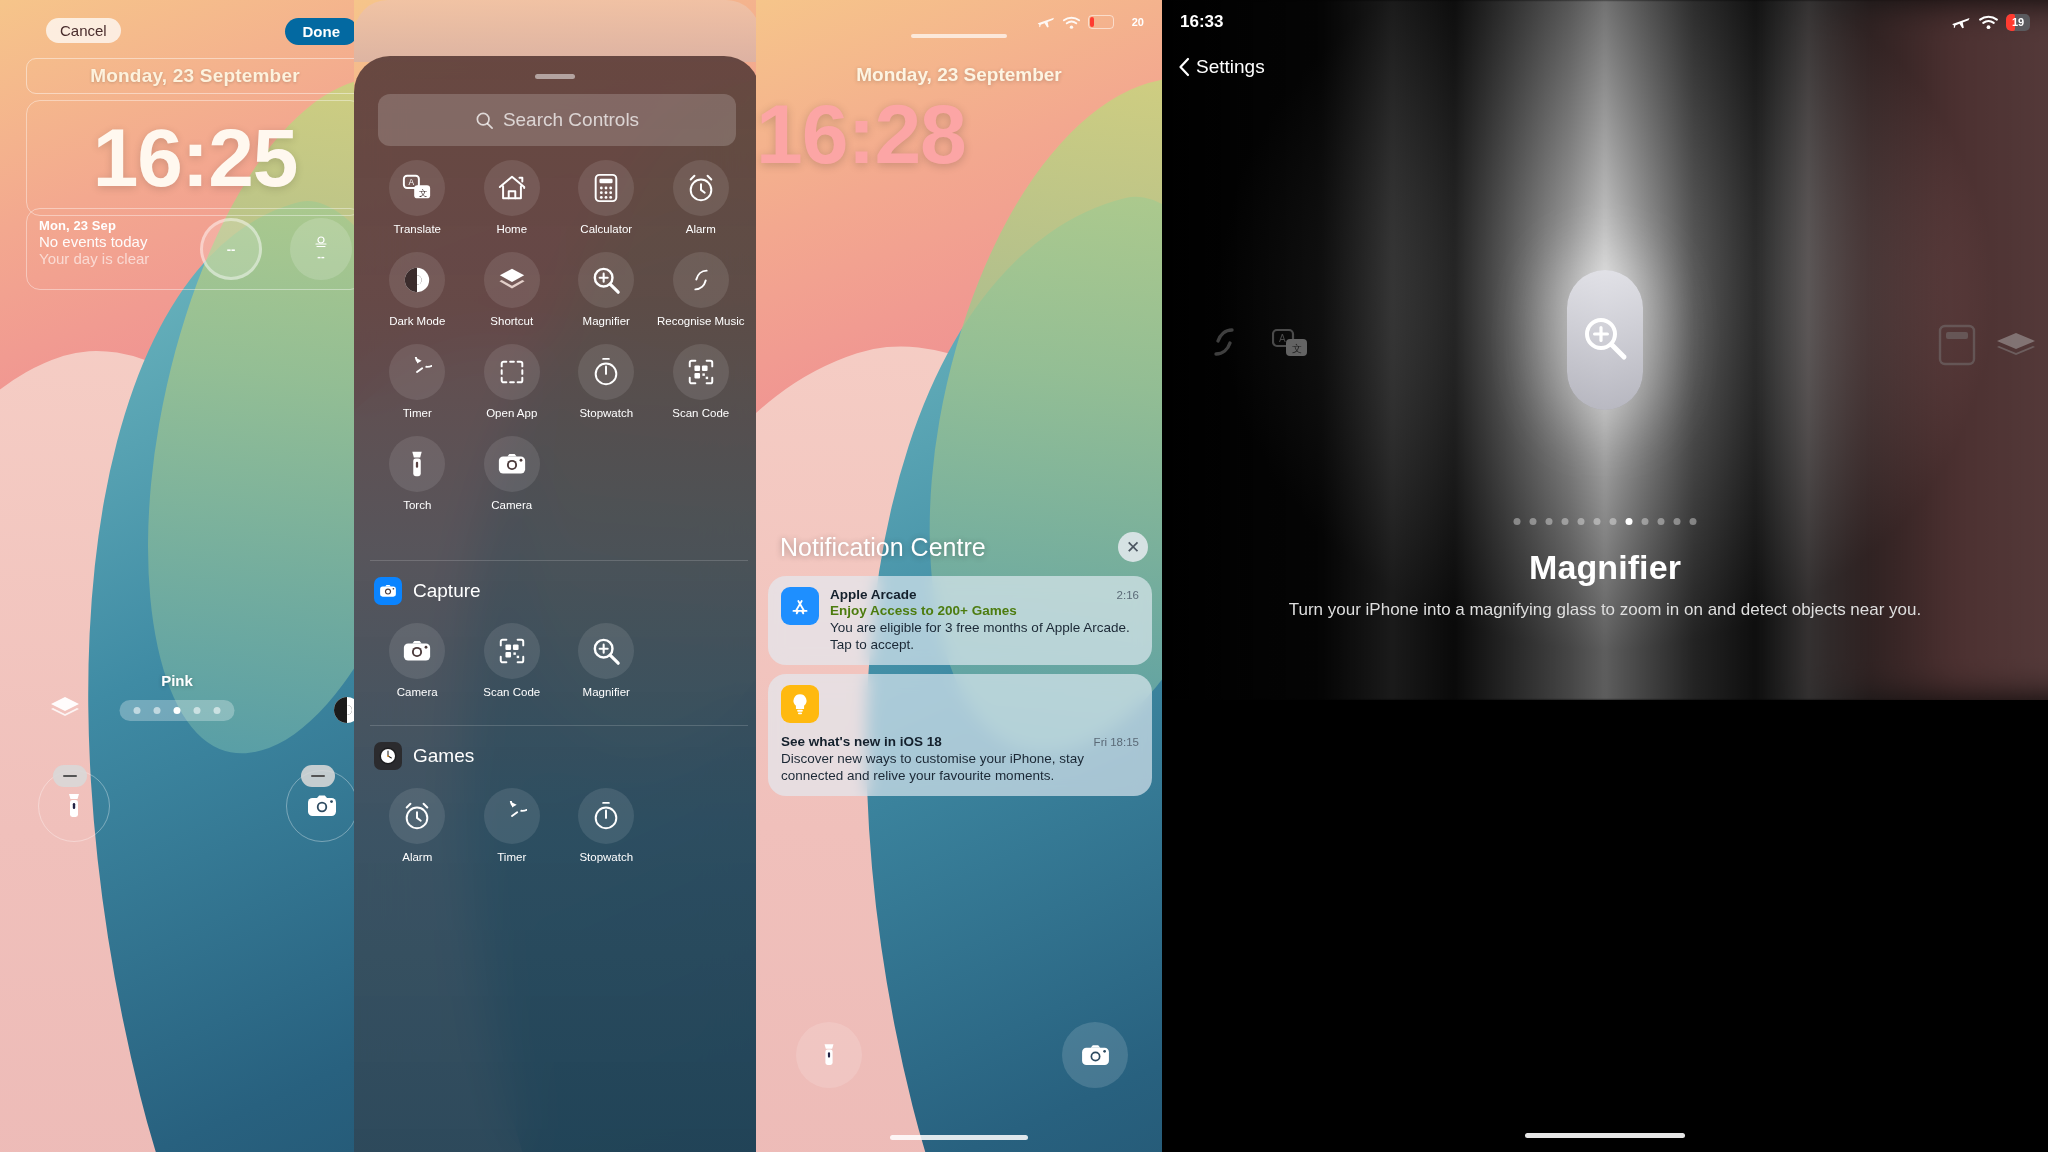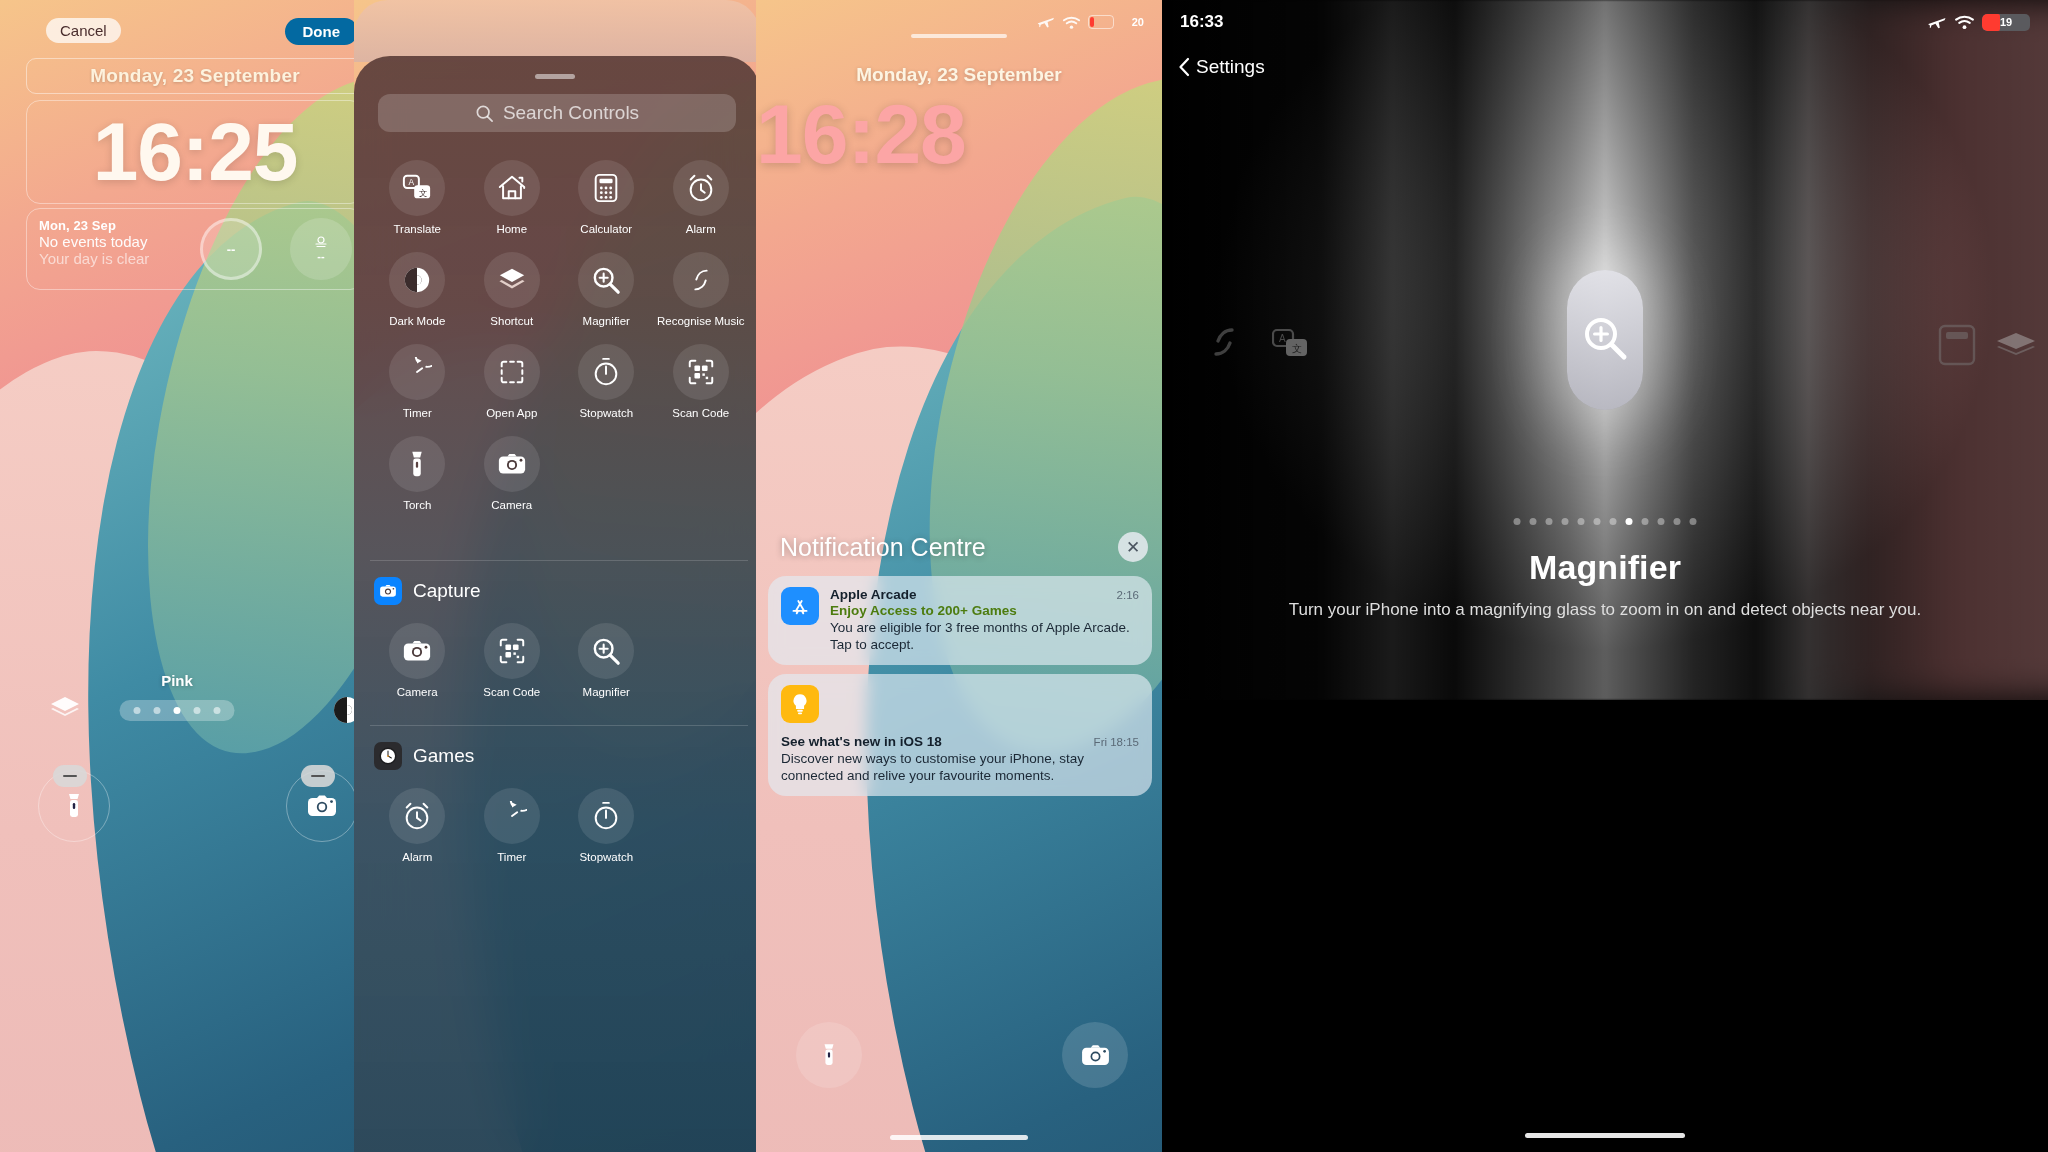--- a/index.html
+++ b/index.html
@@ -51,21 +51,21 @@
     background:#0369a1; color:#fff; font-size:15px; font-weight:600;
   }
   .lsDate {
     position:absolute; left:26px; right:-10px; top:58px; height:36px;
     border:1.2px solid rgba(255,255,255,.45); border-radius:10px;
     display:flex; align-items:center; justify-content:center;
     color:#fdf2dd; font-size:19px; font-weight:600; letter-spacing:.2px;
     text-shadow:0 1px 3px rgba(0,0,0,.18);
   }
   .lsClock {
-    position:absolute; left:26px; right:-10px; top:100px; height:104px;
+    position:absolute; left:26px; right:-10px; top:100px; height:116px;
     border:1.2px solid rgba(255,255,255,.4); border-radius:14px;
     display:flex; align-items:center; justify-content:center;
   }
   .lsClock span { color:#fff8ef; font-size:82px; font-weight:600; letter-spacing:-1px;
     text-shadow:0 2px 8px rgba(0,0,0,.15); line-height:1; }
   .lsWidget {
     position:absolute; left:26px; right:-10px; top:208px; height:82px;
     border:1.2px solid rgba(255,255,255,.4); border-radius:14px;
     padding:9px 12px; color:#fff;
   }
@@ -110,21 +110,21 @@
     background:linear-gradient(180deg,rgba(92,62,58,.92) 0%,rgba(86,63,63,.9) 22%,
       rgba(70,72,80,.9) 45%,rgba(44,74,92,.92) 70%,rgba(33,66,85,.94) 100%);
     border-radius:36px 36px 0 0;
     backdrop-filter:blur(24px);
   }
   .p2 .topStrip { position:absolute; left:0; right:-4px; top:0; height:62px;
     background:linear-gradient(180deg,#f0c3a8,#d9b3a6); opacity:.85;
     border-radius:34px 34px 0 0; }
   .grabber { position:absolute; left:50%; transform:translateX(-50%); top:74px;
     width:40px; height:5px; border-radius:3px; background:rgba(255,255,255,.5); }
-  .searchBar { position:absolute; left:24px; right:20px; top:94px; height:38px;
+  .searchBar { position:absolute; left:24px; right:20px; top:94px; height:52px;
     border-radius:12px; background:rgba(255,255,255,.18);
     display:flex; align-items:center; justify-content:center; gap:9px; }
   .searchBar .txt { color:rgba(255,255,255,.72); font-size:19px; font-weight:500; }
 
   .ctlGrid { position:absolute; left:16px; right:8px; top:160px;
     display:grid; grid-template-columns:repeat(4,1fr); row-gap:16px; }
   .ctlItem { display:flex; flex-direction:column; align-items:center; gap:7px; }
   .ctlCircle { width:56px; height:56px; border-radius:50%;
     background:rgba(255,255,255,.1); display:flex; align-items:center; justify-content:center; }
   .ctlLabel { color:#fff; font-size:11.5px; font-weight:500; text-align:center; line-height:1.12; }
@@ -218,21 +218,21 @@
     color:#fff; font-size:34px; font-weight:700; letter-spacing:.1px; }
   .magDesc { position:absolute; left:120px; right:120px; top:598px; text-align:center;
     color:#dedede; font-size:17px; font-weight:400; line-height:1.45; }
 
   .backRow { position:absolute; left:16px; top:56px; display:flex; align-items:center; gap:6px; }
   .backRow .lbl { color:#fff; font-size:19px; font-weight:400; }
   .p4 .statusTime { color:#fff; font-size:17px; font-weight:700; }
   .p4 .homebar2 { position:absolute; left:50%; transform:translateX(-50%); bottom:14px;
     width:160px; height:5px; border-radius:3px; background:rgba(255,255,255,.9); }
   .battPill { display:flex; align-items:center; }
-  .battPill .shell { width:48px; height:17px; border-radius:5px; background:#5a5a5e;
+  .battPill .shell { width:24px; height:17px; border-radius:5px; background:#5a5a5e;
     display:flex; align-items:center; position:relative; overflow:hidden; }
   .battPill .lvl { height:100%; border-radius:5px 2px 2px 5px; display:flex;
     align-items:center; justify-content:center; }
   .battPill .num { position:absolute; left:0; right:0; text-align:center;
     color:#fff; font-size:11px; font-weight:700; }
 </style>
 </head>
 <body>
 
 <div class="stage">

